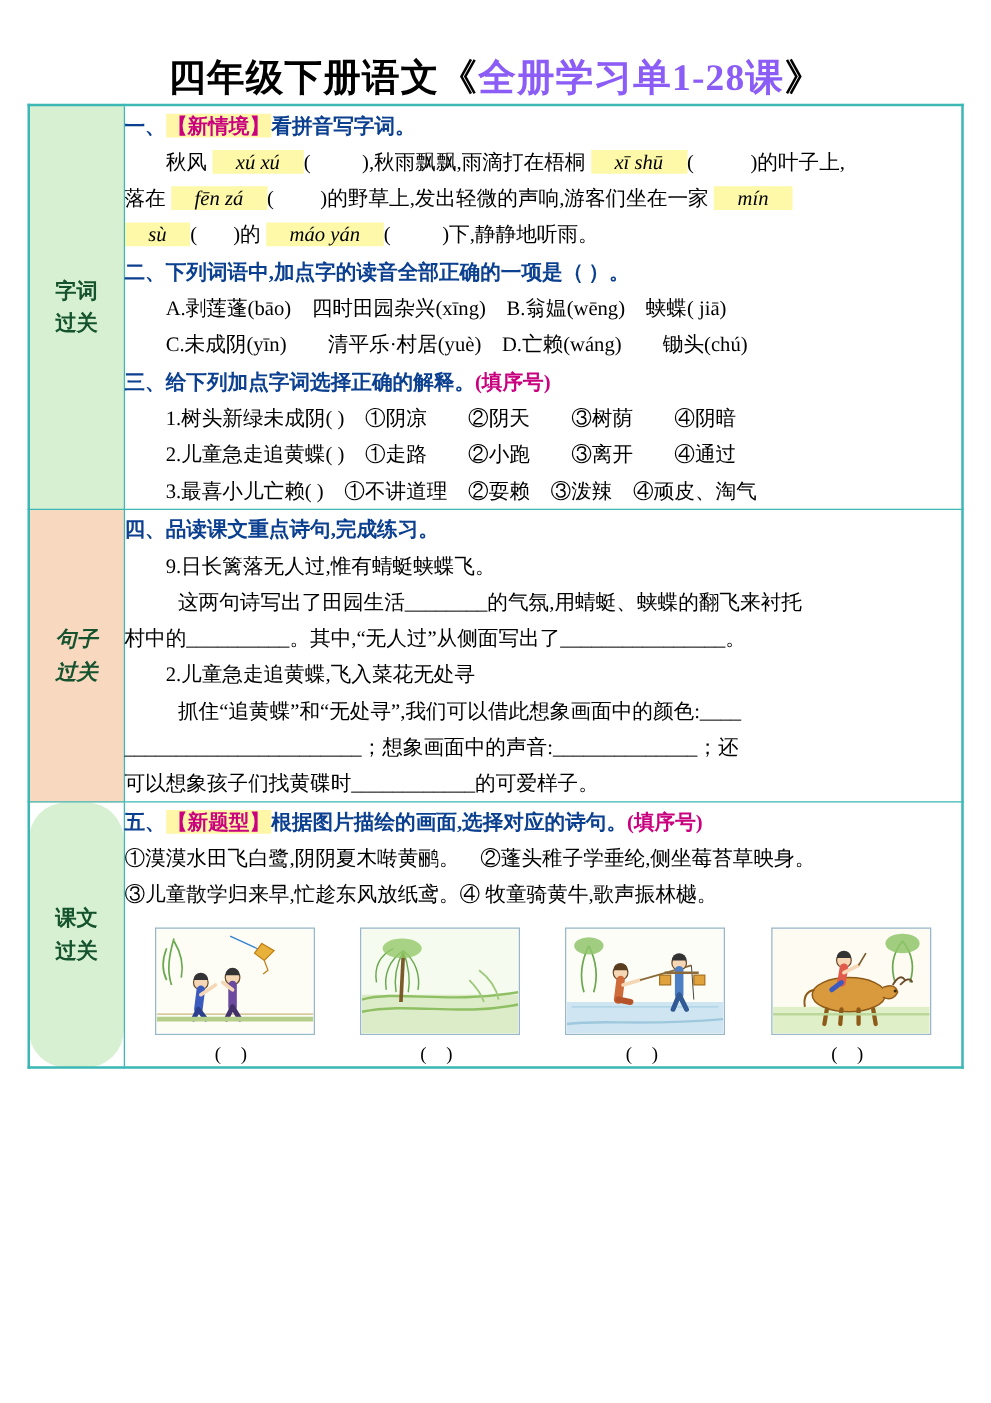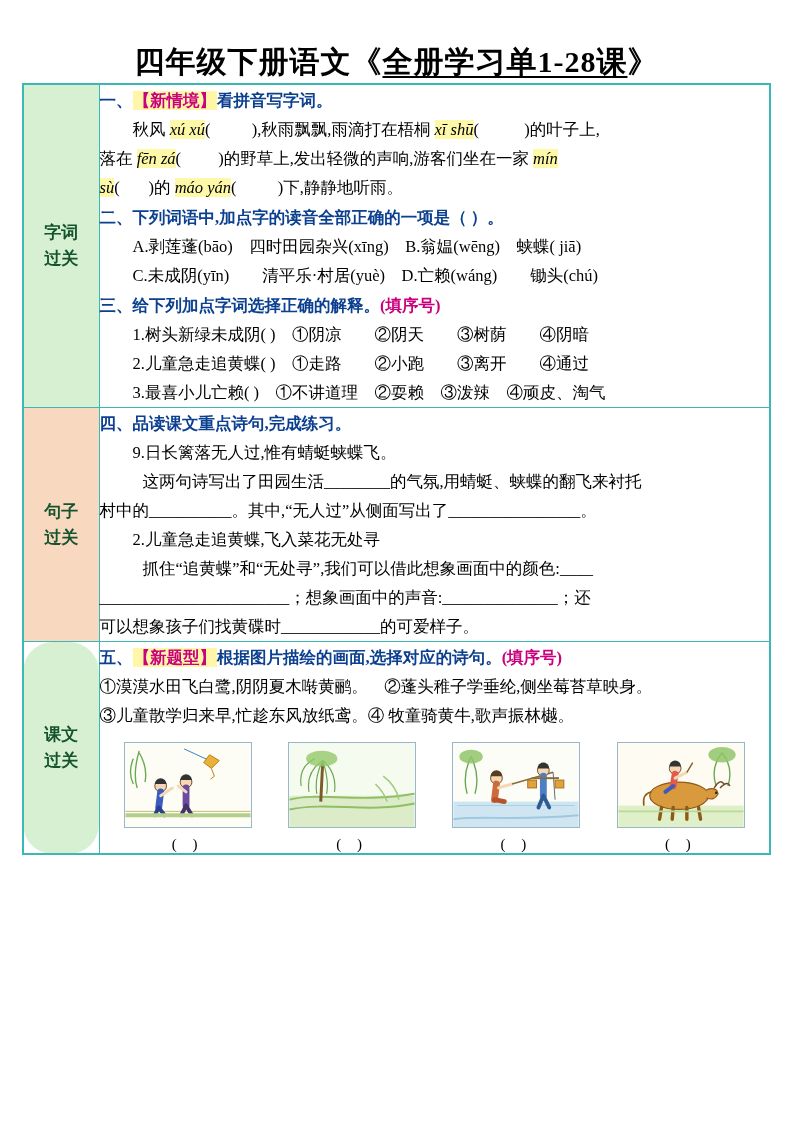--- a/index.html
+++ b/index.html
@@ -26,22 +26,21 @@
   .doc-title {
     text-align: center;
     font-size: 30px;
     font-weight: bold;
     letter-spacing: 1px;
     margin-top: 42px;
     white-space: nowrap;
   }
   .doc-title .black { color: #000; }
   .doc-title .red {
-    color: #000000;
-    text-decoration: underline;
+    color: #8b5cf6;
     text-decoration-thickness: 2px;
     text-underline-offset: 4px;
   }
   .doc-subtitle {
     text-align: center;
     font-size: 20px;
     margin-top: 12px;
     margin-bottom: 10px;
     color: #000;
   }
@@ -59,21 +58,21 @@
   }
   td.rowlabel {
     width: 76px;
     text-align: center;
     font-size: 17px;
     font-weight: bold;
     color: #14532d;
     line-height: 26px;
   }
   td.rowlabel.c1 { background: #d7f0d2; }
-  td.rowlabel.c2 { background: #f8d9c0; }
+  td.rowlabel.c2 { background: #f8d9c0; font-style: italic; }
   td.rowlabel.c3 { background: #d7f0d2; border-radius: 30px; }
   td.content {
     padding: 7px 9px 10px 9px;
     vertical-align: top;
   }
   
   .qhead {
     color: #0b3f8f;
     font-size: 16.5px;
     font-weight: bold;
@@ -91,21 +90,21 @@
     font-size: 16.5px;
     line-height: 29px;
     color: #000;
   }
   .indent { text-indent: 2em; }
   .indent3 { text-indent: 2.6em; }
   .pin {
     background: #fdf9a8;
     font-family: "Liberation Serif", serif;
     font-style: italic;
-    padding: 0 0;
+    padding: 0 19px;
   }
   
   .pics {
     display: flex;
     justify-content: space-around;
     margin-top: 12px;
     padding: 0 6px;
   }
   .pic-wrap { width: 128px; text-align: center; }
   .pic {

